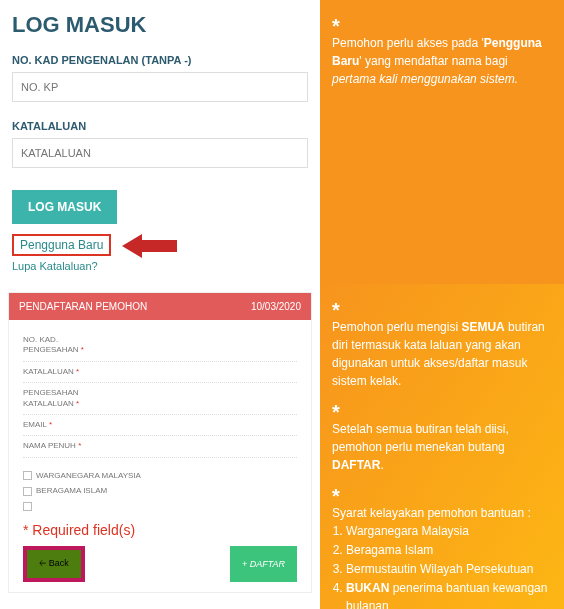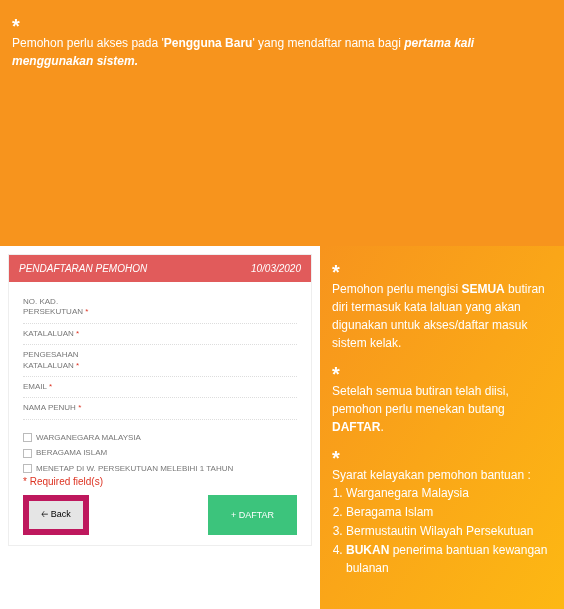--- a/index.html
+++ b/index.html
@@ -21,82 +21,103 @@
     .login-btn { background: #3cb4ac; color: #fff; border: none; padding: 10px 16px; font-size: 12px; font-weight: bold; margin-top: 12px; margin-bottom: 10px; cursor: pointer; }
     
     .link-row { position: relative; }
     .new-user { display: inline-block; border: 2px solid #d32; padding: 2px 6px; color: #2a8a8a; font-size: 12px; cursor: pointer; }
     .forgot { color: #2a8a8a; font-size: 11px; margin-top: 4px; cursor: pointer; }
     
     .arrow { position: absolute; left: 110px; top: -2px; }
     .arrow svg { width: 60px; height: 28px; }
     
     .reg-panel { background: #fff; border: 1px solid #eee; font-size: 9px; color: #777; }
-    .reg-header { background: #e15b5b; color: #fff; padding: 8px 10px; font-size: 10px; display: flex; justify-content: space-between; font-style: italic; }
+    .reg-header { background: #e15b5b; color: #fff; padding: 8px 10px; font-size: 10px; display: flex; justify-content: space-between; }
     .reg-body { padding: 10px 14px; }
     .reg-field { display: flex; border-bottom: 1px dotted #ddd; padding: 5px 0; align-items: center; }
     .reg-label { width: 90px; font-size: 8px; line-height: 1.3; }
     .reg-req { color: #d32; }
     .check-row { padding: 3px 0; font-size: 8px; }
     .check-box { display: inline-block; width: 9px; height: 9px; border: 1px solid #bbb; margin-right: 4px; vertical-align: middle; }
-    .req-text { color: #d32; font-size: 10px; }
+    .req-text { color: #d32; font-size: 14px; margin-top: 8px; }
     .btn-row { display: flex; justify-content: space-between; margin-top: 8px; }
-    .back-btn { background: #e5e5e5; border: 6px solid #be185d; padding: 6px 12px; font-size: 9px; cursor: pointer; }
-    .daftar-btn { background: #3cc47c; color: #fff; border: none; padding: 8px 23px; font-size: 9px; cursor: pointer; }
+    .back-btn { background: #4d7c0f; border: 4px solid #be185d; padding: 6px 12px; font-size: 9px; cursor: pointer; }
+    .daftar-btn { background: #3cc47c; color: #fff; border: none; padding: 8px 12px; font-size: 9px; cursor: pointer; font-style: italic; }
     
     .note { margin-bottom: 14px; }
     .asterisk { font-size: 20px; font-weight: bold; display: block; line-height: 0.8; }
     .note b { font-weight: bold; }
-    .note i { font-style: italic; font-weight: bold; }
+    .note i { font-style: italic; font-weight: normal; }
     .elig-list { padding-left: 14px; }
     .elig-list li { margin-bottom: 1px; }
   </style>
 </head>
 <body>
 
 <div class="row row1">
+  <div class="left">
+    <div class="login-title">LOG MASUK</div>
+    
+    <div class="field-label">NO. KAD PENGENALAN (TANPA -)</div>
+    <input class="field-input" placeholder="NO. KP" style="">
+    
+    <div class="field-label">KATALALUAN</div>
+    <input class="field-input" placeholder="KATALALUAN" style="">
+    
+    <button class="login-btn">LOG MASUK</button>
+    
+    <div class="link-row">
+      <span class="new-user">Pengguna Baru</span>
+      <span class="arrow">
+        <svg viewBox="0 0 60 28">
+            <polygon points="0,14 20,2 20,8 55,8 55,20 20,20 20,26" fill="#c62828"></polygon>
+          </svg>
+      </span>
+      <div class="forgot">Lupa Katalaluan?</div>
+    </div>
+  </div>
 
   <div class="right right1">
     <div class="note">
       <span class="asterisk">*</span>
       <span>
         <span>Pemohon perlu akses pada '</span><b>Pengguna Baru</b><span>' yang mendaftar nama bagi </span><i>pertama kali menggunakan sistem.</i>
       </span>
     </div>
   </div>
 </div>
 
 <div class="row row2">
   <div class="left" style="padding:8px;">
     <div class="reg-panel">
       <div class="reg-header">
         <span>PENDAFTARAN PEMOHON</span>
         <span>10/03/2020</span>
       </div>
       <div class="reg-body">
         <div class="reg-field">
-            <div class="reg-label"><span>NO. KAD. PERSEKUTUAN</span> <span class="reg-req">*</span></div>
+            <div class="reg-label"><span>NO. KAD. PENGESAHAN</span> <span class="reg-req">*</span></div>
           </div>
         <div class="reg-field">
             <div class="reg-label"><span>KATALALUAN</span> <span class="reg-req">*</span></div>
           </div>
         <div class="reg-field">
             <div class="reg-label"><span>PENGESAHAN KATALALUAN</span> <span class="reg-req">*</span></div>
           </div>
         <div class="reg-field">
             <div class="reg-label"><span>EMAIL</span> <span class="reg-req">*</span></div>
           </div>
         <div class="reg-field">
             <div class="reg-label"><span>NAMA PENUH</span> <span class="reg-req">*</span></div>
           </div>
 
         <div style="height:10px"></div>
         <div class="check-row"><span class="check-box"></span><span>WARGANEGARA MALAYSIA</span></div>
         <div class="check-row"><span class="check-box"></span><span>BERAGAMA ISLAM</span></div>
-        <div class="check-row"><span class="check-box"></span><span>MENETAP DI W. PERSEKUTUAN MELEBIHI 1 TAHUN</span></div>
+        <div class="check-row"><span class="check-box"></span></div>
 
         <div class="req-text">* Required field(s)</div>
 
         <div class="btn-row">
           <button class="back-btn">🡠  Back</button>
           <button class="daftar-btn">+  DAFTAR</button>
         </div>
       </div>
     </div>
   </div>

